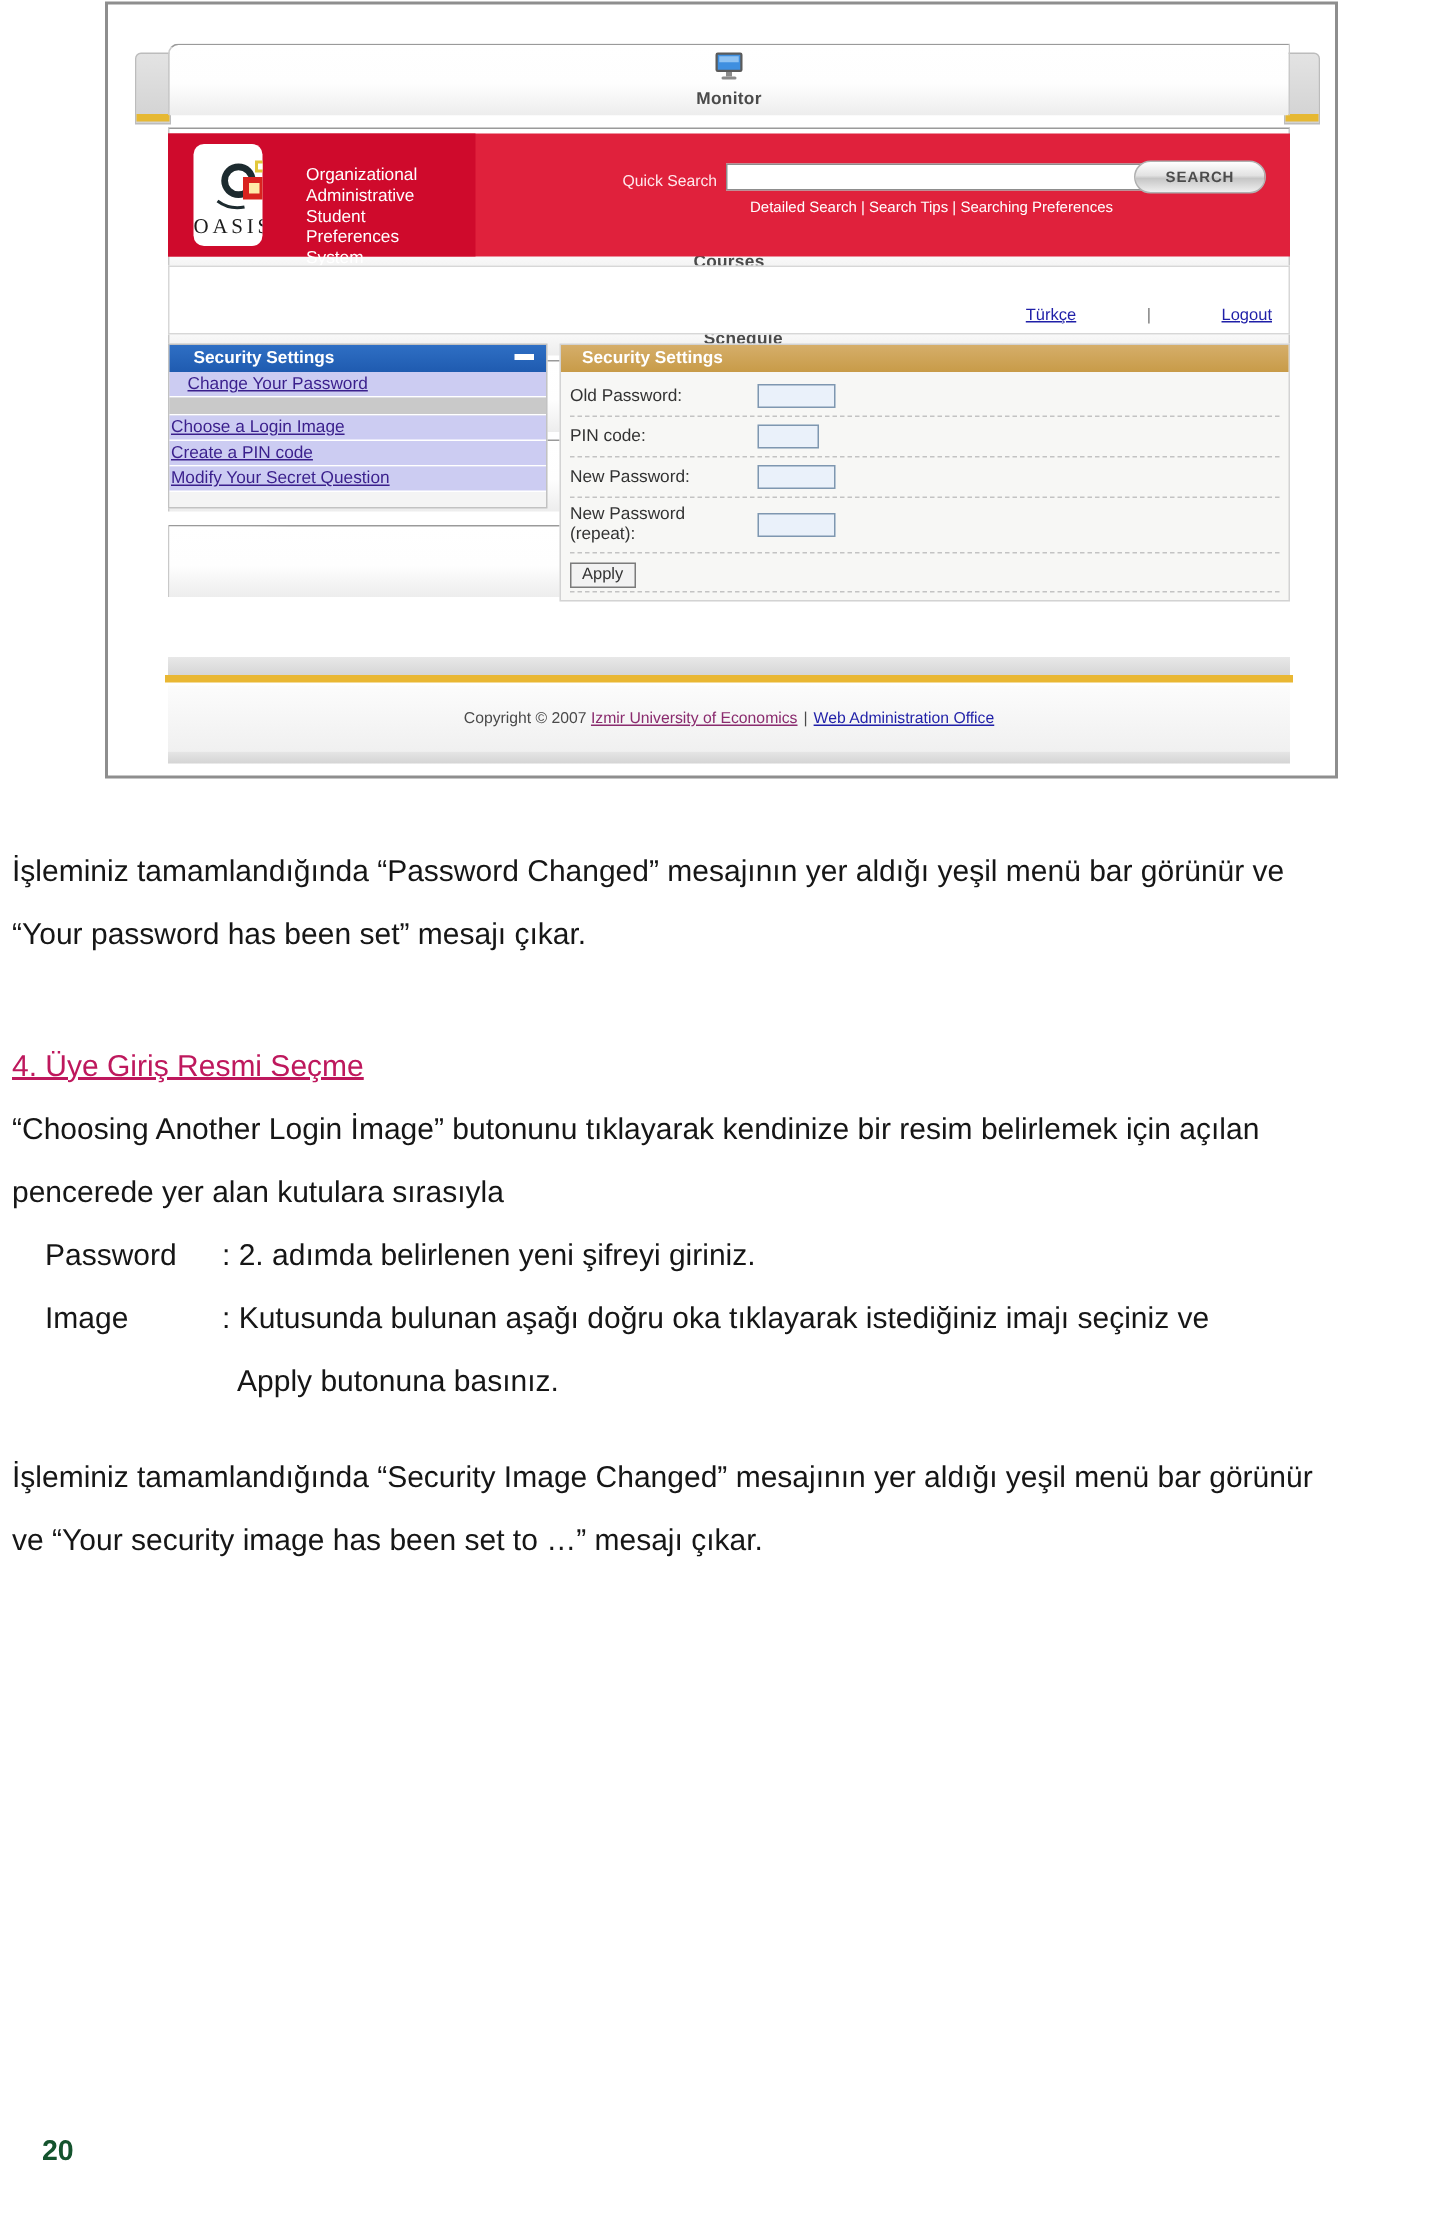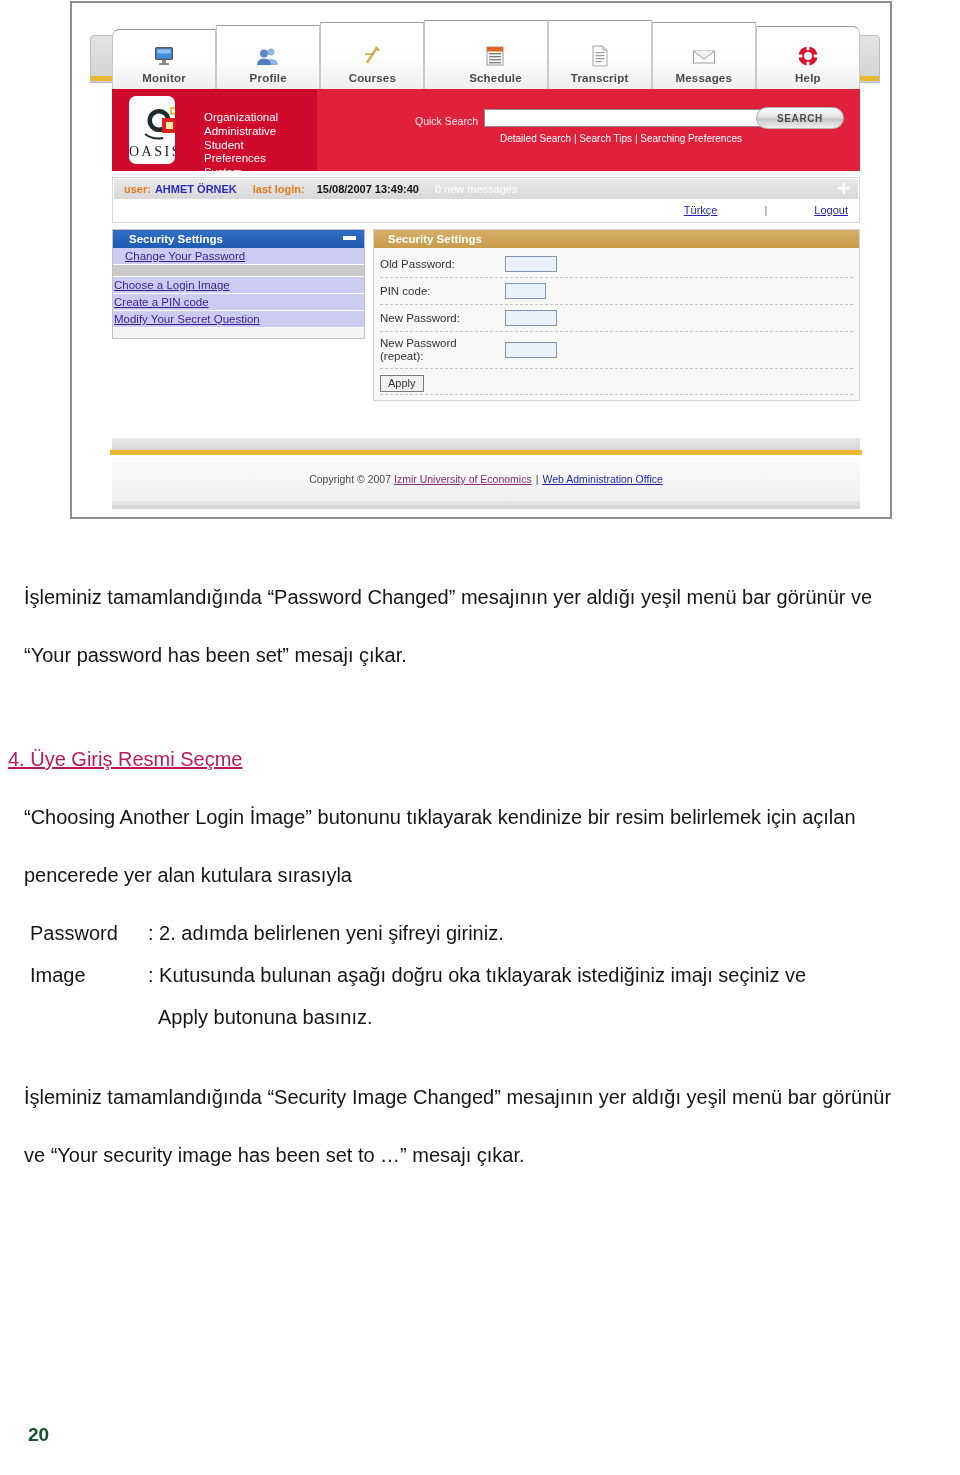--- a/index.html
+++ b/index.html
@@ -43,20 +43,21 @@
     width: 794px;
     height: 78px;
   }
   .tabs {
     position: absolute;
     left: 24px;
     top: 6px;
     width: 748px;
     height: 72px;
     display: flex;
+    flex-direction: column;
   }
   .tab {
     flex: 1 1 0;
     position: relative;
     background: linear-gradient(to bottom, #ffffff 0%, #fefefe 55%, #ededed 100%);
     border-left: 1px solid #c9c9c9;
     border-right: 1px solid #c9c9c9;
     border-top: 1px solid #9a9a9a;
     display: flex;
     flex-direction: column;
@@ -414,21 +415,21 @@
     left: 8px;
     top: 560px;
     width: 944px;
     color: #161616;
   }
   .para {
     font-size: 20px;
     line-height: 42px;
     text-align: justify;
     text-justify: inter-word;
-    margin: 16px;
+    margin: 0;
   }
   .para.noj { text-align: left; }
   .heading {
     font-size: 20px;
     font-weight: normal;
     color: #be185d;
     text-decoration: underline;
     margin: 0;
     line-height: 42px;
   }
@@ -590,28 +591,20 @@
         <div>System</div>
       </div>
 
       <div class="qs-label">Quick Search</div>
       <input class="qs-input" type="text" value="" style="">
       <div class="qs-links">Detailed Search | Search Tips | Searching Preferences</div>
       <div class="search-btn">SEARCH</div>
     </div>
 
     <div class="userbar-wrap">
-      <div class="userbar">
-        <span class="ub-k">user:</span>
-        <span class="ub-name">AHMET ÖRNEK</span>
-        <span class="ub-k2">last login:</span>
-        <span class="ub-date">15/08/2007 13:49:40</span>
-        <span class="ub-msg">0 new messages</span>
-        <span class="ub-plus">+</span>
-      </div>
       <div class="userbar2">
         <a href="#">Türkçe</a>
         <span class="sep">|</span>
         <a href="#">Logout</a>
       </div>
     </div>
 
     <div class="panel-left">
       <div class="phead">
         <span>Security Settings</span>

